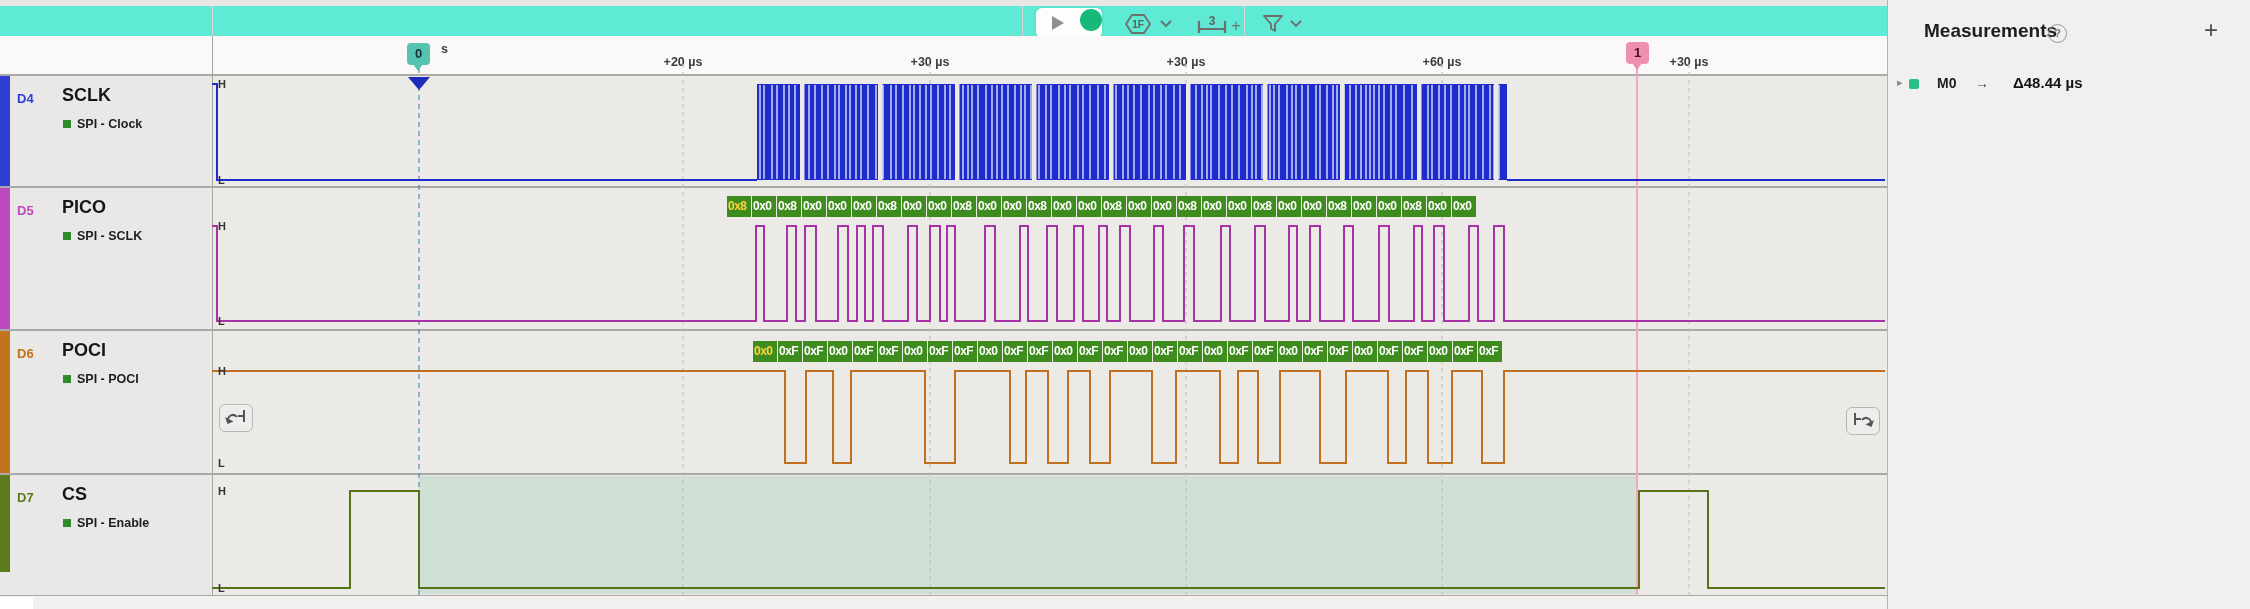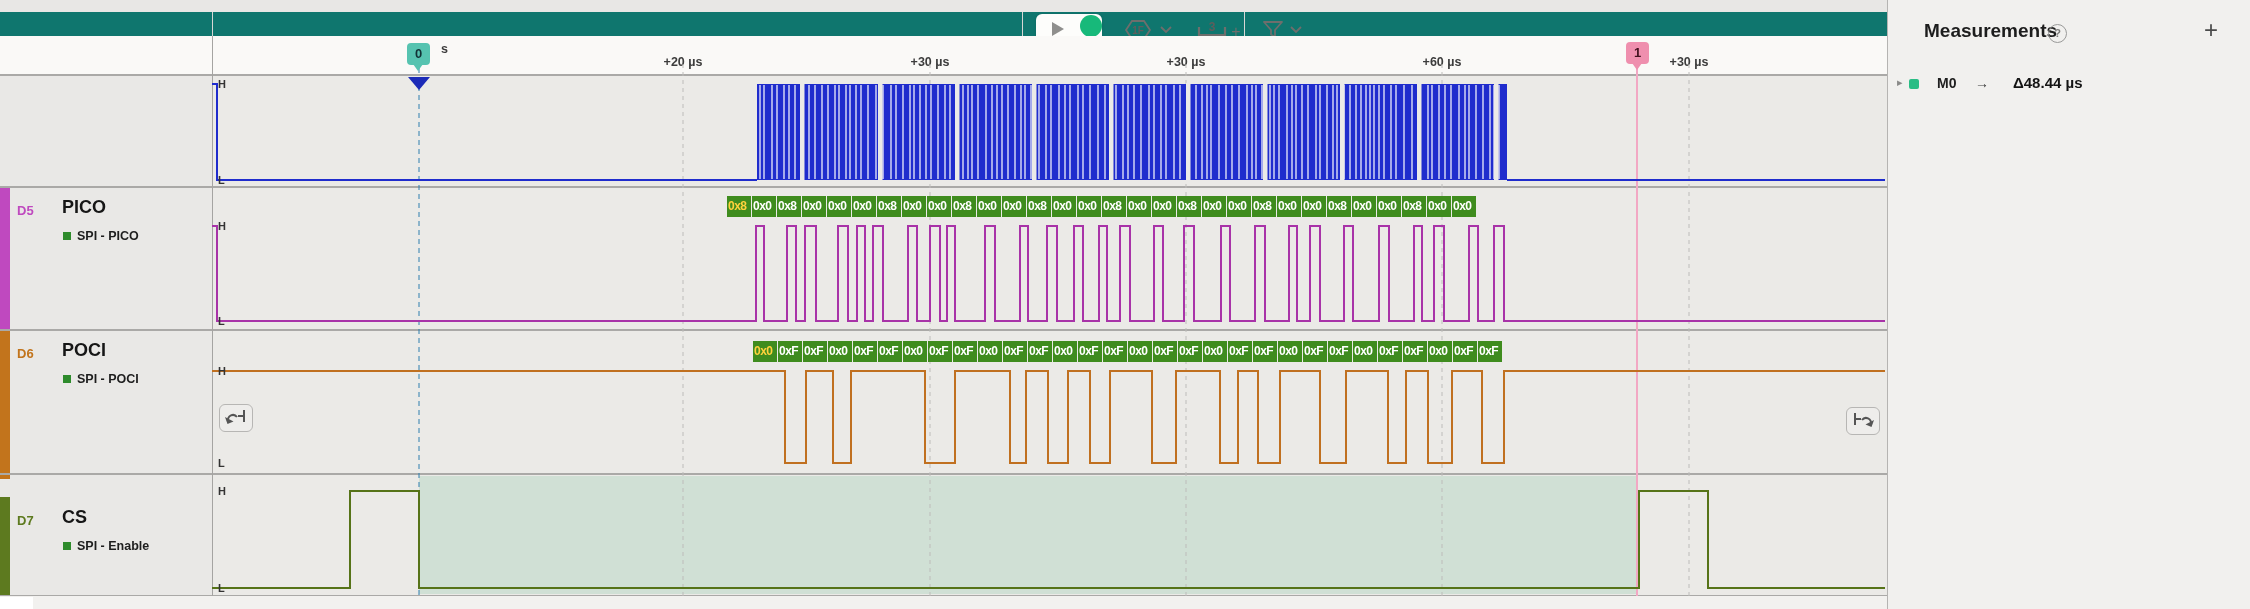--- a/index.html
+++ b/index.html
@@ -1,19 +1,19 @@
 <!DOCTYPE html>
 <html><head>
 <meta charset="utf-8">
 <style>
   html,body{margin:0;padding:0;background:#e8e7e5;font-family:"Liberation Sans","DejaVu Sans",sans-serif;}
   .app{position:relative;width:2250px;height:609px;overflow:hidden;background:#e8e7e5;}
   .abs{position:absolute;}
   
-  .toolbar{left:0;top:12px;width:1887px;height:36px;background:#0f766e;border-bottom:3px solid #ec4899;}
+  .toolbar{left:0;top:6px;width:1887px;height:36px;background:#5eead4;border-bottom:3px solid #ec4899;}
   .tsep{position:absolute;top:0;height:36px;width:1px;background:#d8d7d5;}
   .pill{position:absolute;left:1036px;top:2px;width:66px;height:30px;background:#fdfdfb;border-radius:6px;box-shadow:0 0 3px rgba(0,0,0,.12);}
   .playbtn{position:absolute;left:1050px;top:9px;width:16px;height:16px;cursor:pointer;}
   .statusdot{position:absolute;left:1080px;top:3px;width:22px;height:22px;border-radius:50%;}
   .toolicon{position:absolute;cursor:pointer;}
   
   .ruler{left:0;top:36px;width:1887px;height:39px;background:#faf9f7;}
   .tick{position:absolute;top:19px;transform:translateX(-50%);font-weight:bold;font-size:12.5px;color:#3c3c3c;white-space:nowrap;}
   .origin{position:absolute;top:6px;font-weight:bold;font-size:12.5px;color:#3c3c3c;}
   
@@ -85,39 +85,48 @@
     <svg class="toolicon" style="left:1262px;top:8px" width="22" height="20" viewBox="0 0 22 20">
       <path d="M2 2 H20 L13 10 V17 L9 14.5 V10 Z" fill="none" stroke="#6e6e6c" stroke-width="1.8" stroke-linejoin="round"></path>
     </svg>
     <svg class="toolicon" style="left:1290px;top:14px" width="12" height="8" viewBox="0 0 12 8">
       <polyline points="1,1 6,6 11,1" fill="none" stroke="#6e6e6c" stroke-width="1.8"></polyline>
     </svg>
   </div>
 
   <div class="abs plotbg"></div>
   <div class="abs labels" id="labels">
+      <div class="ch" style="top: 0px; height: 112px;">
+        <div class="ch-bar" style="background: rgb(47, 63, 211);"></div>
+        <div class="ch-id" style="color: rgb(47, 63, 211);">D4</div>
+        <div class="ch-name">SCLK</div>
+        <div class="ch-an">
+          <span class="ch-an-sq"></span>
+          <span class="ch-an-label">SPI - Clock</span>
+        </div>
+      </div>
       <div class="ch" style="top: 112px; height: 143px;">
         <div class="ch-bar" style="background: rgb(191, 73, 191);"></div>
         <div class="ch-id" style="color: rgb(191, 73, 191);">D5</div>
         <div class="ch-name">PICO</div>
         <div class="ch-an">
           <span class="ch-an-sq"></span>
-          <span class="ch-an-label">SPI - PICO</span>
+          <span class="ch-an-label">SPI - SCLK</span>
         </div>
       </div>
       <div class="ch" style="top: 255px; height: 149px;">
         <div class="ch-bar" style="background: rgb(194, 116, 28);"></div>
         <div class="ch-id" style="color: rgb(194, 116, 28);">D6</div>
         <div class="ch-name">POCI</div>
         <div class="ch-an">
           <span class="ch-an-sq"></span>
           <span class="ch-an-label">SPI - POCI</span>
         </div>
       </div>
-      <div class="ch" style="top: 422px; height: 98px;">
+      <div class="ch" style="top: 399px; height: 98px;">
         <div class="ch-bar" style="background: rgb(93, 122, 31);"></div>
         <div class="ch-id" style="color: rgb(93, 122, 31);">D7</div>
         <div class="ch-name">CS</div>
         <div class="ch-an">
           <span class="ch-an-sq"></span>
           <span class="ch-an-label">SPI - Enable</span>
         </div>
       </div>
     </div>
   <div class="abs ruler" id="ruler">

